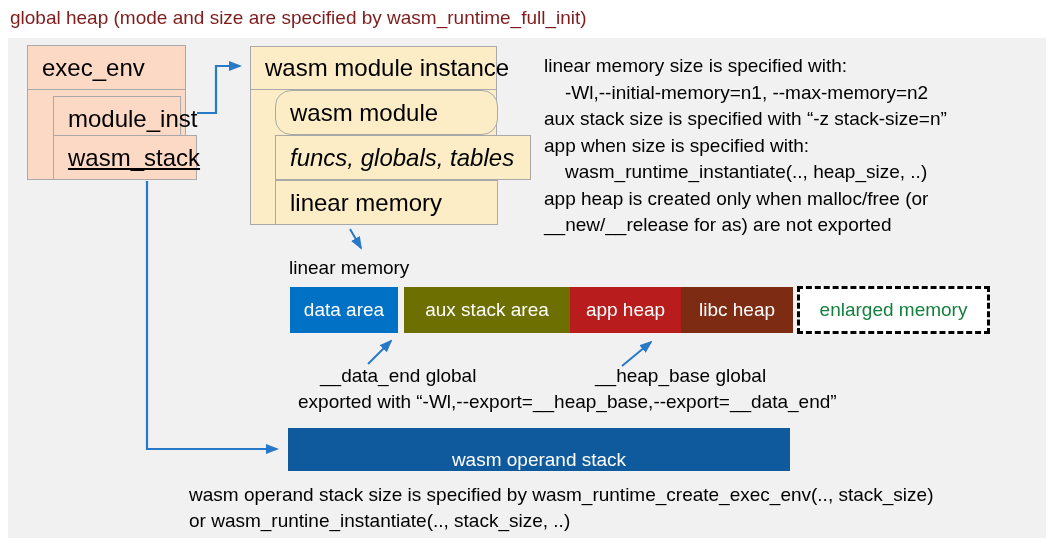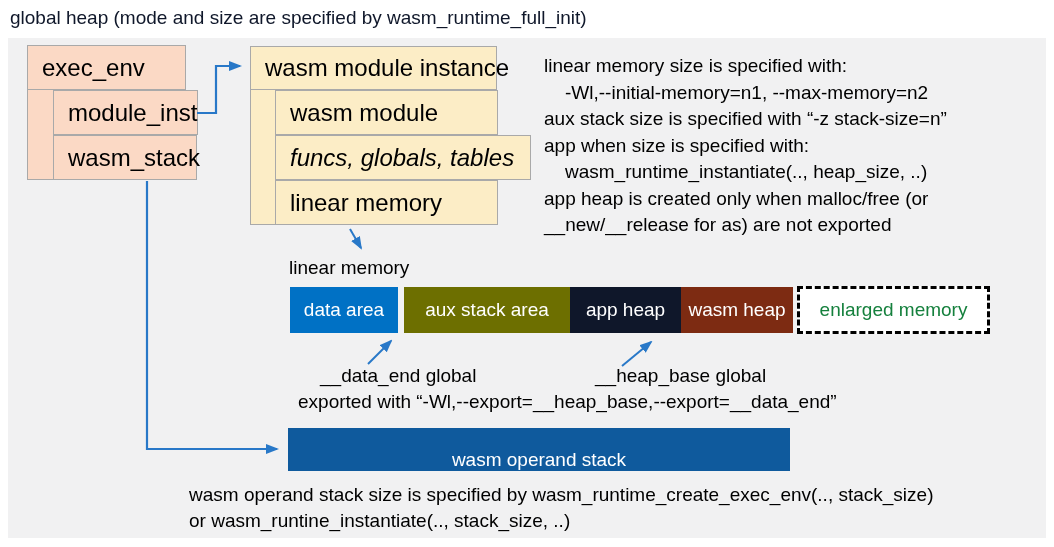--- a/index.html
+++ b/index.html
@@ -1,43 +1,43 @@
 <!DOCTYPE html>
 <html><head>
 <meta charset="utf-8">
 <style>
   * { margin: 0; padding: 0; box-sizing: border-box; }
   html, body { width: 1054px; height: 547px; background: #ffffff; overflow: hidden; }
   body { font-family: "Liberation Sans", "DejaVu Sans", sans-serif; color: #000; position: relative; }
 
   .page-title {
     position: absolute; left: 10px; top: 7px;
-    font-size: 19px; color: #0f172a;
+    font-size: 19px; color: #7f1d1d;
   }
 
   .panel {
     position: absolute; left: 8px; top: 38px; width: 1038px; height: 500px;
     background: #f1f1f2;
   }
 
   .box { position: absolute; border: 1.4px solid #a9a9a9; display: flex; align-items: center; font-size: 24px; }
   .peach { background: #fbd9c5; }
   .cream { background: #fcedc6; }
   .cell-label { padding-left: 14px; white-space: nowrap; }
 
   
   .exec-outer  { left: 27px;  top: 45px;  width: 159px; height: 135px; align-items: flex-start; }
   .exec-hdr    { left: 27px;  top: 45px;  width: 159px; height: 45px; }
-  .exec-f0     { left: 53px;  top: 90px;  width: 145px; height: 45px; }
-  .exec-f1     { left: 53px;  top: 135px; width: 144px; height: 45px; }
+  .exec-f0     { left: 53px;  top: 96px;  width: 128px; height: 45px; }
+  .exec-f1     { left: 53px;  top: 135px; width: 144px; height: 45px; text-decoration: underline; }
 
   
   .mi-outer    { left: 250px; top: 46px;  width: 247px; height: 179px; }
   .mi-hdr      { left: 250px; top: 46px;  width: 247px; height: 44px; }
-  .mi-f0       { left: 275px; top: 90px;  width: 223px; height: 45px; }
+  .mi-f0       { left: 275px; top: 90px;  width: 223px; height: 45px; border-radius: 16px; }
   .mi-f1       { left: 275px; top: 135px; width: 256px; height: 45px; font-style: italic; }
   .mi-f2       { left: 275px; top: 180px; width: 223px; height: 45px; }
 
   .notes-right {
     position: absolute; left: 544px; top: 53px;
     font-size: 19px; line-height: 26.5px; white-space: nowrap;
   }
   .notes-right .indent { padding-left: 21px; }
 
   .lm-label { position: absolute; left: 289px; top: 257px; font-size: 19px; }
@@ -120,25 +120,25 @@
 </div>
 
 <div class="lm-label">linear memory</div>
 
 <div class="bar-seg seg0" style="background-color: rgb(0, 113, 197);">
   <span>data area</span>
 </div>
 <div class="bar-seg seg1" style="background-color: rgb(109, 111, 0);">
   <span>aux stack area</span>
 </div>
-<div class="bar-seg seg2" style="background-color: #0f172a;">
+<div class="bar-seg seg2" style="background-color: #b91c1c;">
   <span>app heap</span>
 </div>
 <div class="bar-seg seg3" style="background-color: rgb(125, 43, 18);">
-  <span>wasm heap</span>
+  <span>libc heap</span>
 </div>
 <div class="enlarged" style="color: #15803d;">
   <span>enlarged memory</span>
 </div>
 
 <div class="ann ann-data-end">__data_end global</div>
 <div class="ann ann-heap-base">__heap_base global</div>
 <div class="ann ann-exported">exported with “-Wl,--export=__heap_base,--export=__data_end”</div>
 
 <div class="operand-bar" style="background-color: rgb(15, 90, 157);">

